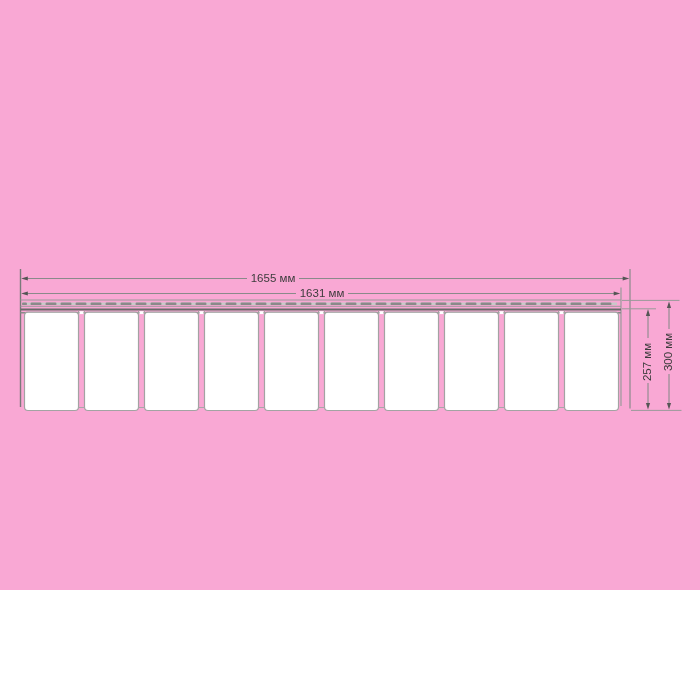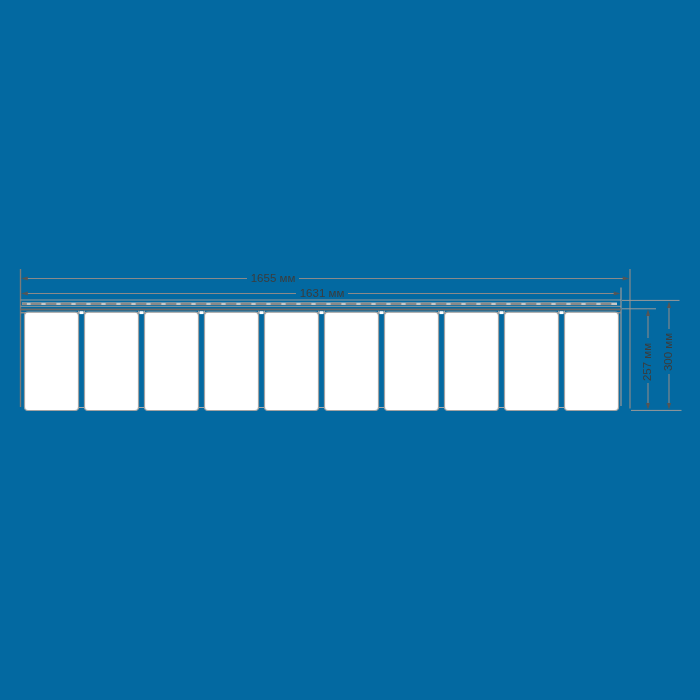--- a/index.html
+++ b/index.html
@@ -1,16 +1,16 @@
 <!DOCTYPE html>
 <html><head>
 <meta charset="utf-8">
 <style>
   html,body{margin:0;padding:0;background:#ffffff;}
-  .page{width:700px;height:700px;position:relative;background:#0369a1;overflow:hidden;}
+  .page{width:700px;height:590px;position:relative;background:#f9a8d4;overflow:hidden;}
   text{font-family:"Liberation Sans", sans-serif;}
 </style>
 </head>
 <body>
 <div class="page">
 <svg width="700" height="700" viewBox="0 0 700 700" xmlns="http://www.w3.org/2000/svg" style="filter:blur(0.5px)">
   <g>
 
   <line x1="20.5" y1="269" x2="20.5" y2="407" stroke="#7a7a7a" stroke-width="1.4"></line>
 

